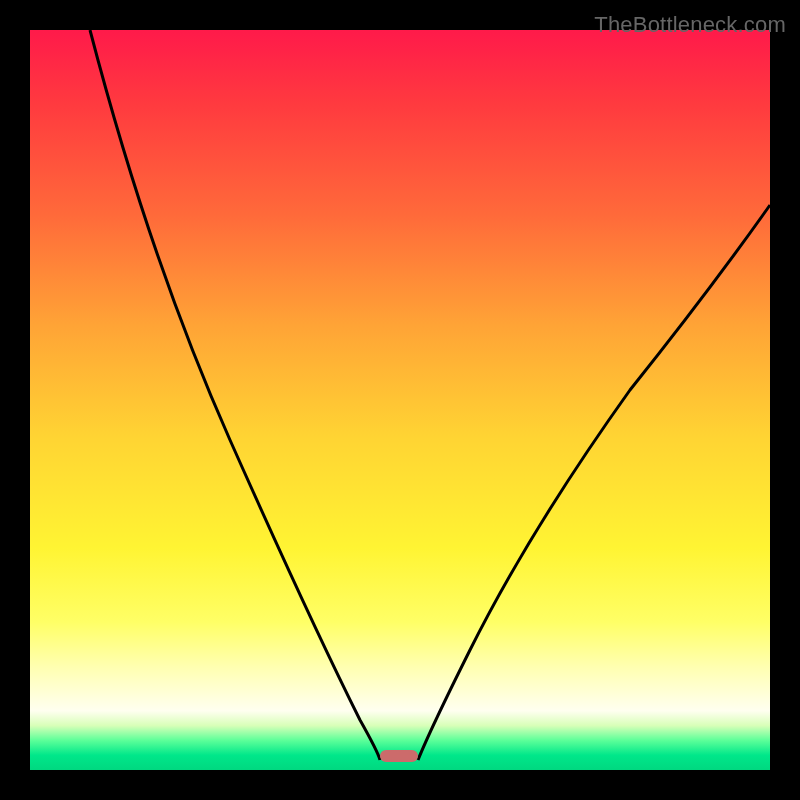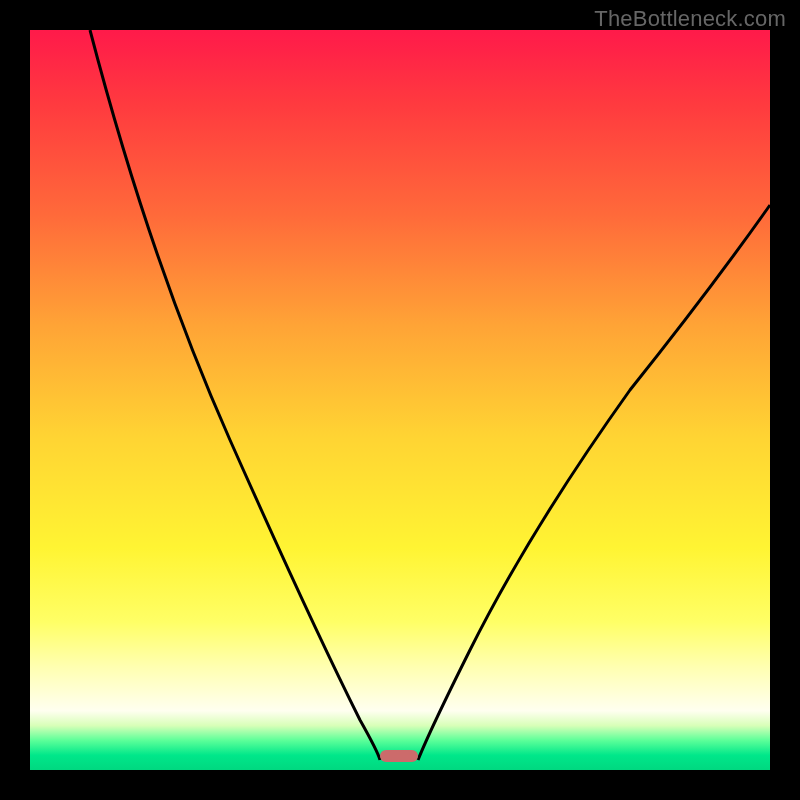--- a/index.html
+++ b/index.html
@@ -28,21 +28,21 @@
       #ffffb0 86%,
       #fffff0 92%,
       #d8ffb8 94%,
       #5cff99 96%,
       #00e78a 98%,
       #00d880 100%
     );
   }
   .watermark {
     position: absolute;
-    top: 6px;
+    top: 12px;
     right: 14px;
     color: #666;
     font-size: 22px;
     letter-spacing: 0.2px;
     z-index: 10;
   }
   svg.curves {
     position: absolute;
     left: 0;
     top: 0;

